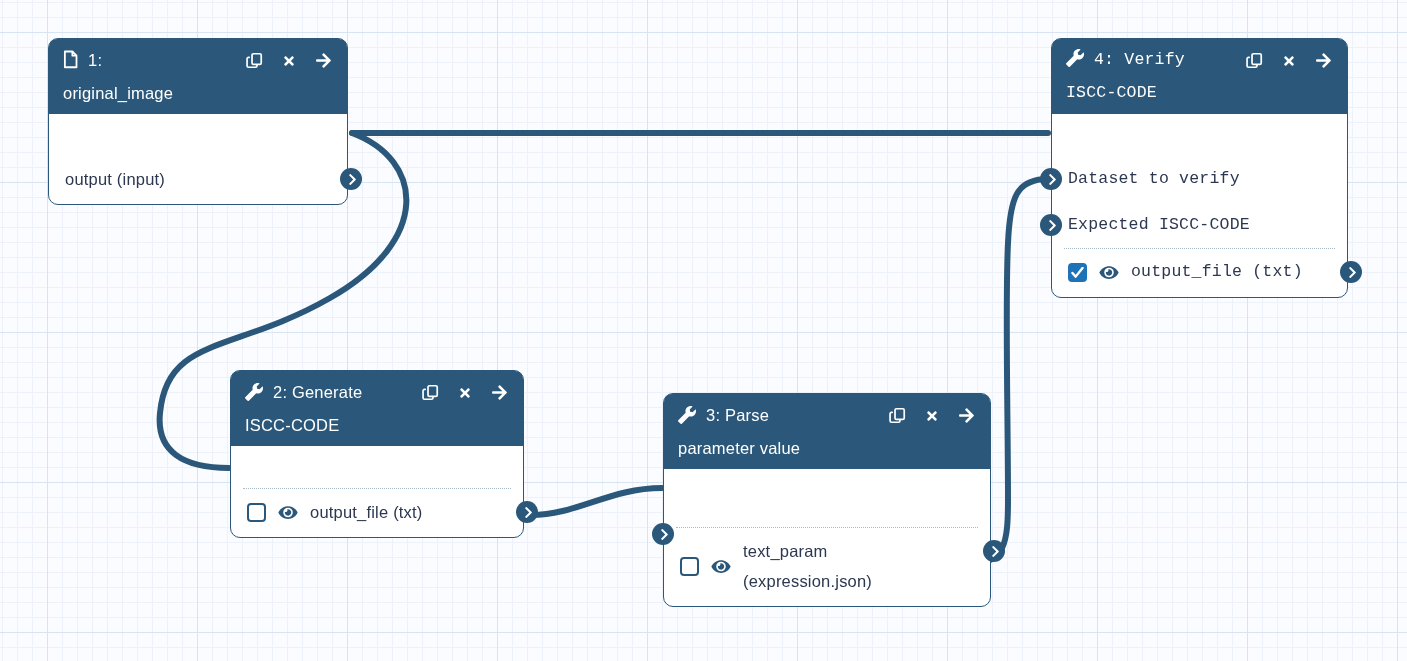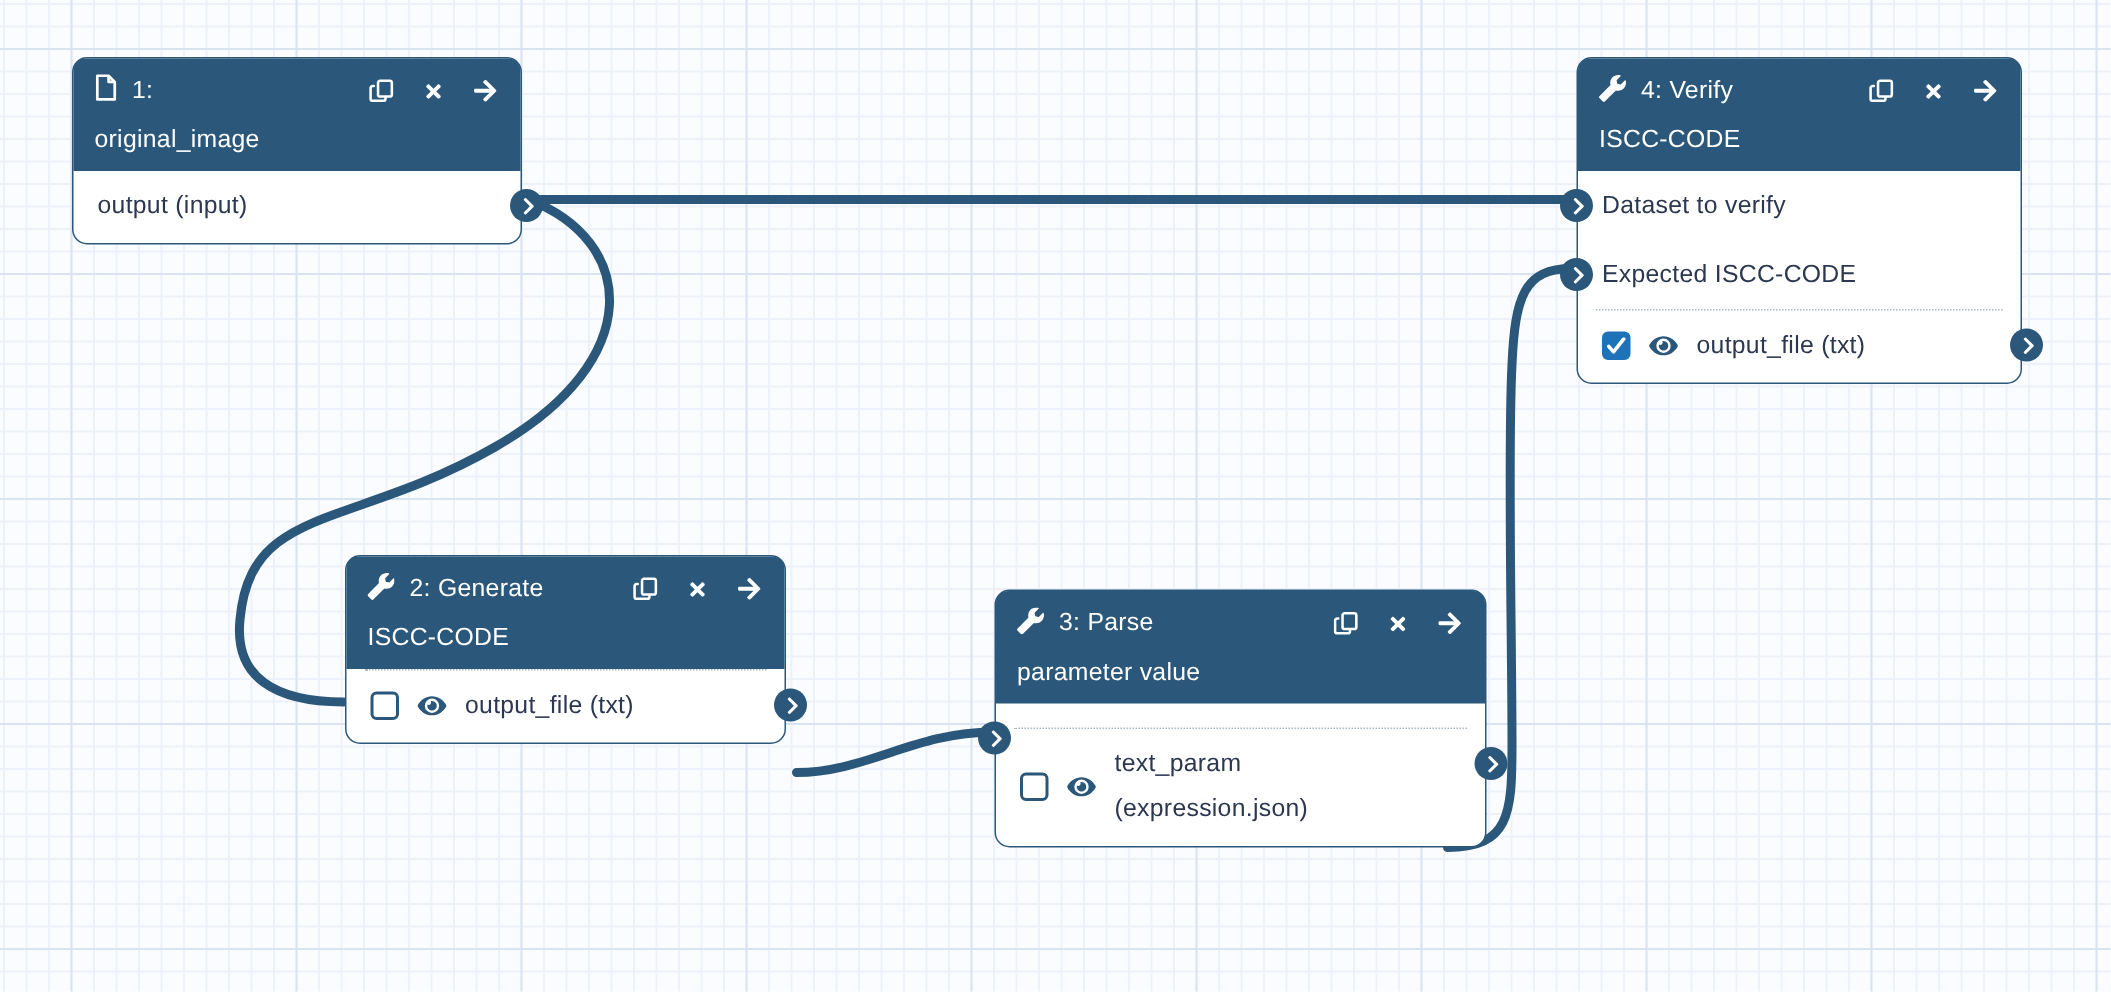--- a/index.html
+++ b/index.html
@@ -32,21 +32,21 @@
     position:relative;
     background:var(--accent,#2b587a);color:#fff;
     padding:6px 14px;line-height:30px;min-height:60px;
     border-radius:8px 8px 0 0;
     cursor:move;
   }
   .hicon{display:inline-block;margin-right:10px;vertical-align:-3px;}
   .title{white-space:pre-line;}
   .actions{position:absolute;top:13px;right:15px;display:flex;gap:19px;align-items:center;}
   .abtn{display:inline-flex;cursor:pointer;}
-  .body{padding:0 0 2px 0;}
+  .body{padding:0 0 2px 0;margin-top:42px;}
   .row{position:relative;padding:8px 16px;line-height:30px;}
   .row .label{white-space:pre-line;}
   .output-row{display:flex;align-items:center;gap:10px;}
   .output-row .label{flex:1;}
   .divider{border-top:1px dotted var(--divider,#a9bac9);margin:0 12px;}
   .terminal{
     position:absolute;top:12px;width:22px;height:22px;border-radius:50%;
     background:var(--accent,#2b587a);
     display:flex;align-items:center;justify-content:center;
     cursor:crosshair;
@@ -186,21 +186,21 @@
             <span class="label">text_param
 (expression.json)</span>
             <span class="terminal out">
               <svg width="9" height="13" viewBox="0 0 320 512">
                 <path fill="#fff" d="M285.476 272.971L91.132 467.314c-9.373 9.373-24.569 9.373-33.941 0l-22.667-22.667c-9.357-9.357-9.375-24.522-.04-33.901L188.505 256 34.484 101.255c-9.335-9.379-9.317-24.544.04-33.901l22.667-22.667c9.373-9.373 24.569-9.373 33.941 0L285.475 239.03c9.373 9.372 9.373 24.568.001 33.941z"></path>
               </svg>
             </span>
           </div>
         </div>
       </div>
-      <div class="node" style="left: 1051px; top: 38px; width: 297px;">
+      <div class="node" style="left: 1051px; top: 38px; width: 297px; font-family: Liberation Mono, monospace;">
         <div class="header"><span class="hicon"><svg width="18" height="18" viewBox="0 0 512 512">
               <path fill="#fff" d="M507.73 109.1c-2.24-9.03-13.54-12.09-20.12-5.51l-74.36 74.36-67.88-11.31-11.31-67.88 74.36-74.36c6.62-6.62 3.43-17.9-5.66-20.16C390.47 1.4 377.4 0 364 0c-83.95 0-152 68.05-152 152 0 13.41 2.54 26.79 6.08 39.68L7.5 402.26c-10 10-10 26.14 0 36.13l66.11 66.11c9.99 10 26.13 10 36.13 0l210.58-210.58c12.89 3.54 26.27 6.08 39.68 6.08 83.95 0 152-68.05 152-152 0-13.4-1.4-26.47-4.27-39.9z"></path>
             </svg></span><span class="title">4: Verify
 ISCC-CODE</span><div class="actions">
             <span class="abtn">
               <svg width="17" height="17" viewBox="0 0 24 24" fill="none" stroke="#fff" stroke-width="2.4" stroke-linejoin="round" stroke-linecap="round">
                 <rect x="8.5" y="2.5" width="13" height="15" rx="2"></rect>
                 <path d="M4.5 7.5h-1a 2 2 0 0 0-2 2v10a2 2 0 0 0 2 2h10a2 2 0 0 0 2-2v-1"></path>
               </svg>
             </span>

